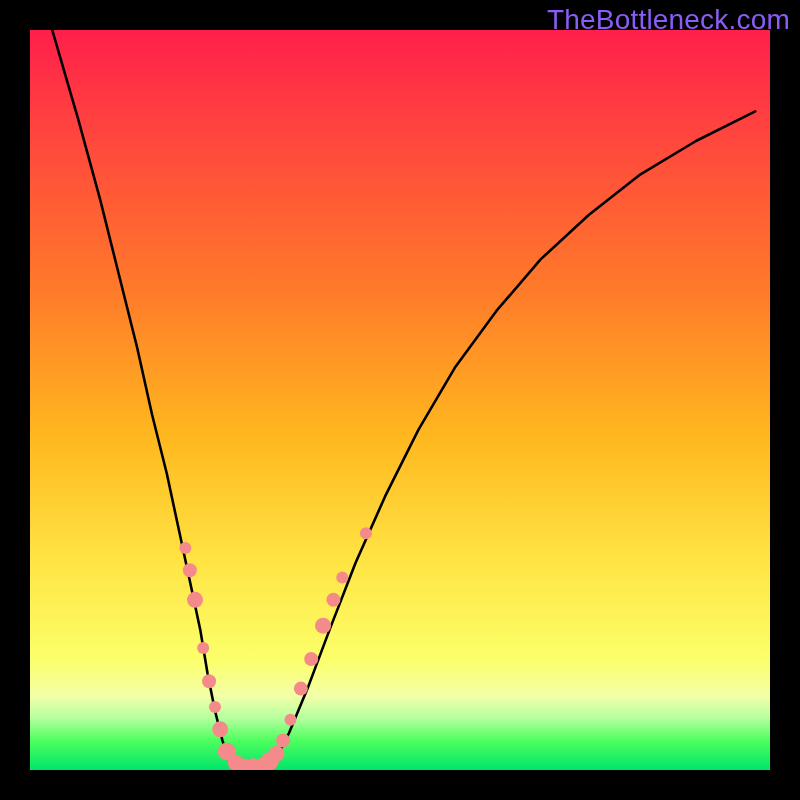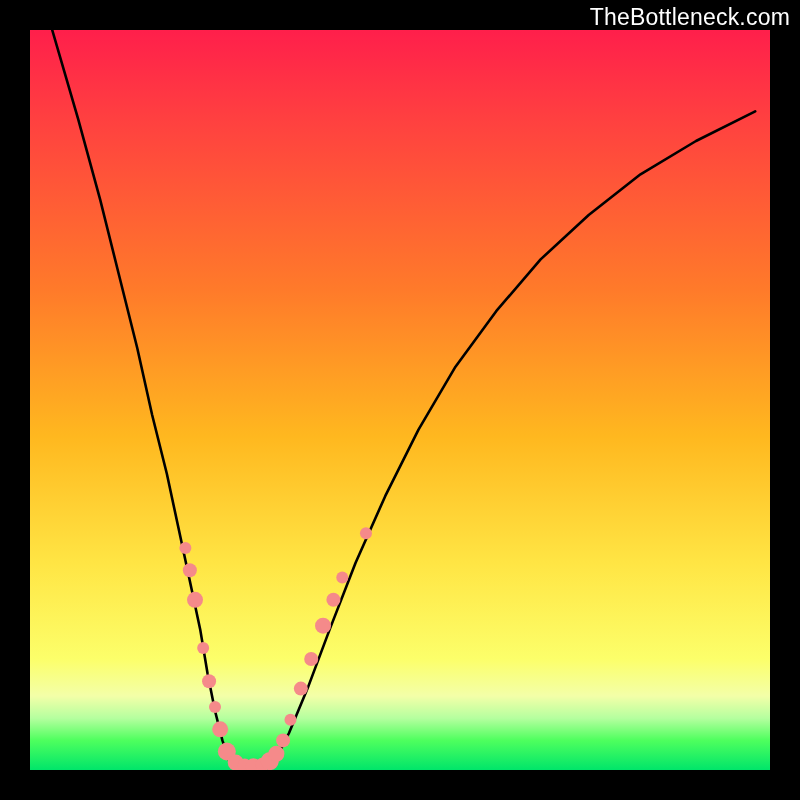--- a/index.html
+++ b/index.html
@@ -43,22 +43,22 @@
     );
   }
   svg.curve {
     position: absolute;
     inset: 0;
   }
   .watermark {
     position: absolute;
     top: 4px;
     right: 10px;
-    color: #ffffff;
-    font-size: 23px;
+    color: #8b5cf6;
+    font-size: 28px;
     font-weight: 400;
     letter-spacing: 0.2px;
     user-select: none;
   }
 </style>
 </head>
 <body>
 
 <div class="frame">
   <div class="watermark">TheBottleneck.com</div>

